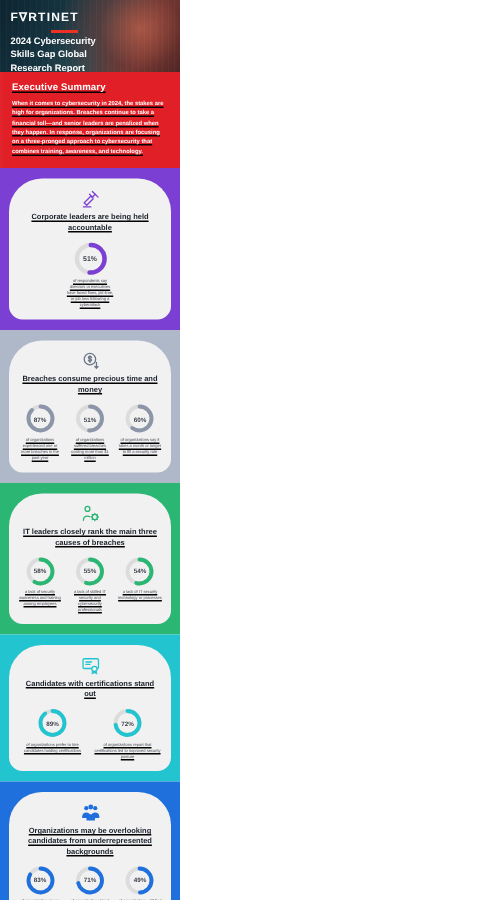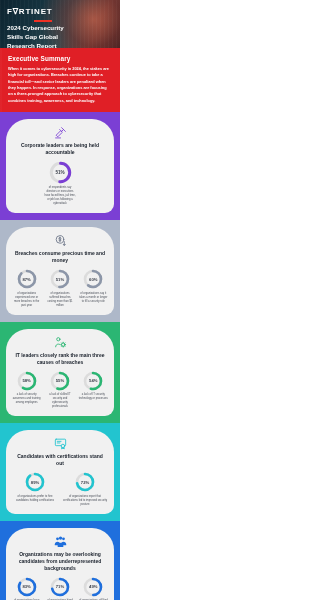--- a/index.html
+++ b/index.html
@@ -2,21 +2,21 @@
 <html><head>
 <meta charset="utf-8">
 <style>
   * { margin:0; padding:0; box-sizing:border-box; }
   html,body { width:120px; height:600px; }
   body {
     font-family:"Liberation Sans", sans-serif;
     background:#ffffff;
     overflow:hidden;
   }
-  .page { width:120px; height:600px; position:relative; }
+  .page { width:120px; height:600px; position:relative;text-decoration:underline; }
 
   
   .hero {
     position:relative; height:48px; width:120px;
     background:
       radial-gradient(circle at 78% 40%, rgba(180,90,70,.85) 0%, rgba(120,50,45,.5) 28%, rgba(0,0,0,0) 55%),
       linear-gradient(115deg,#0d2430 0%,#15333f 30%,#2d4b52 55%,#6e3b36 78%,#3a1f20 100%);
     overflow:hidden;
   }
   .hero::after{

